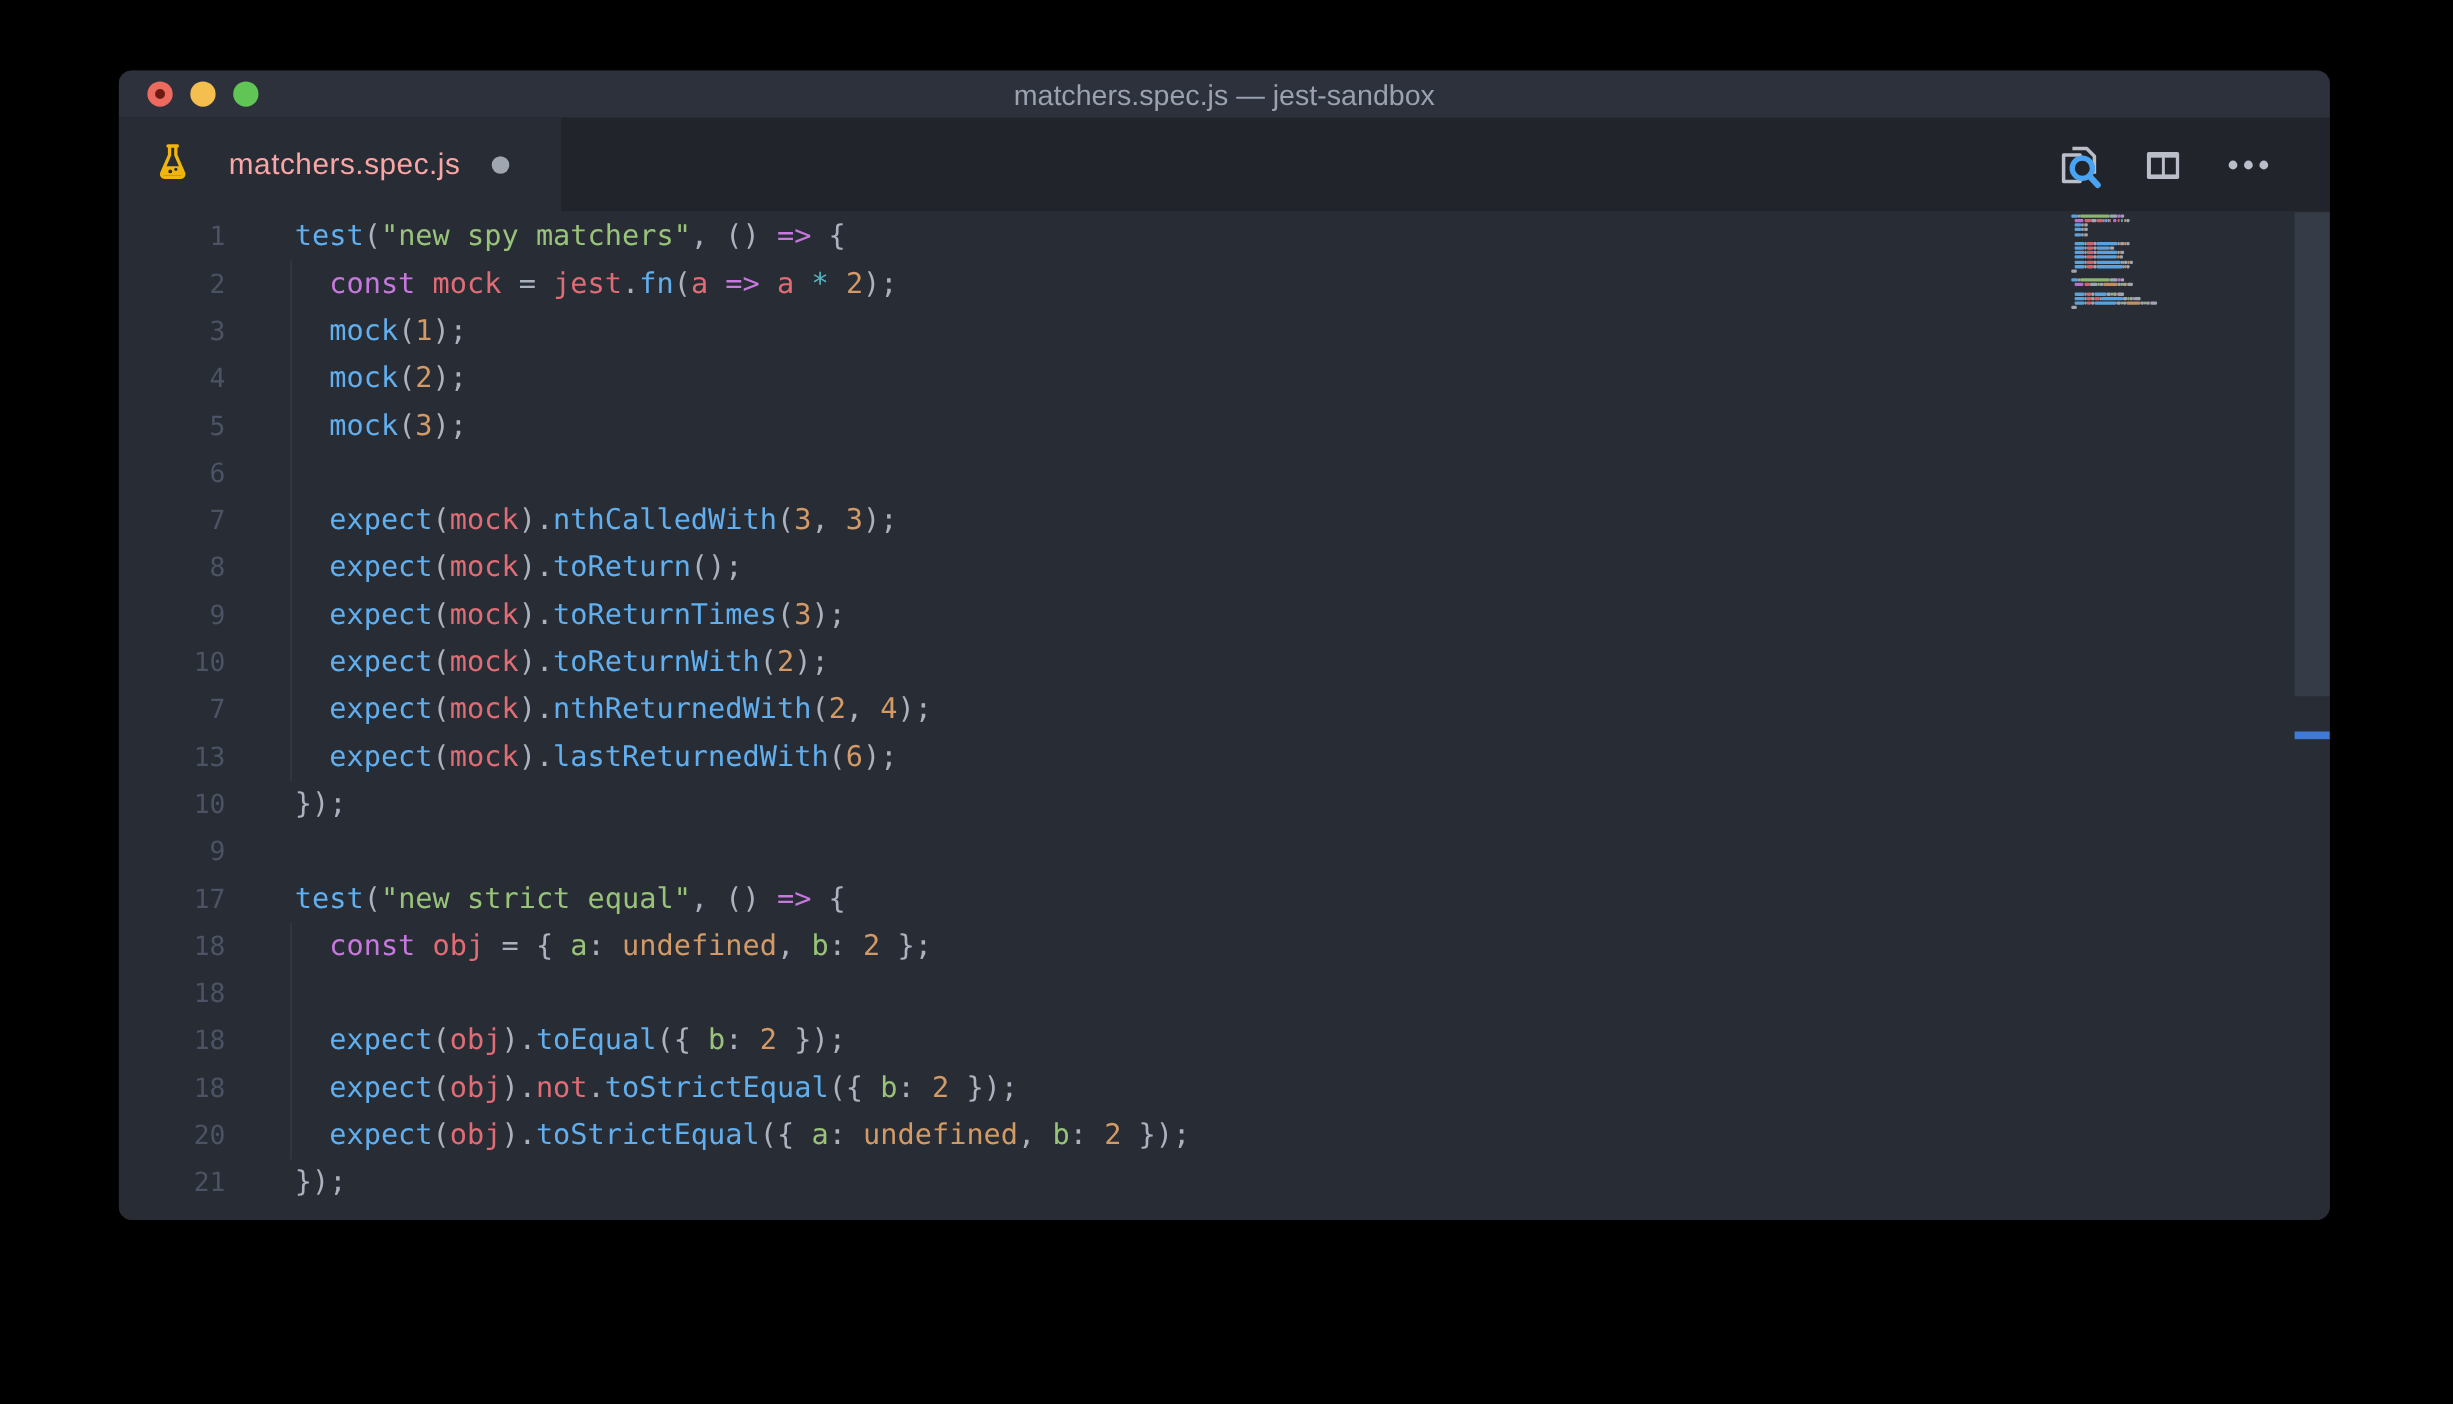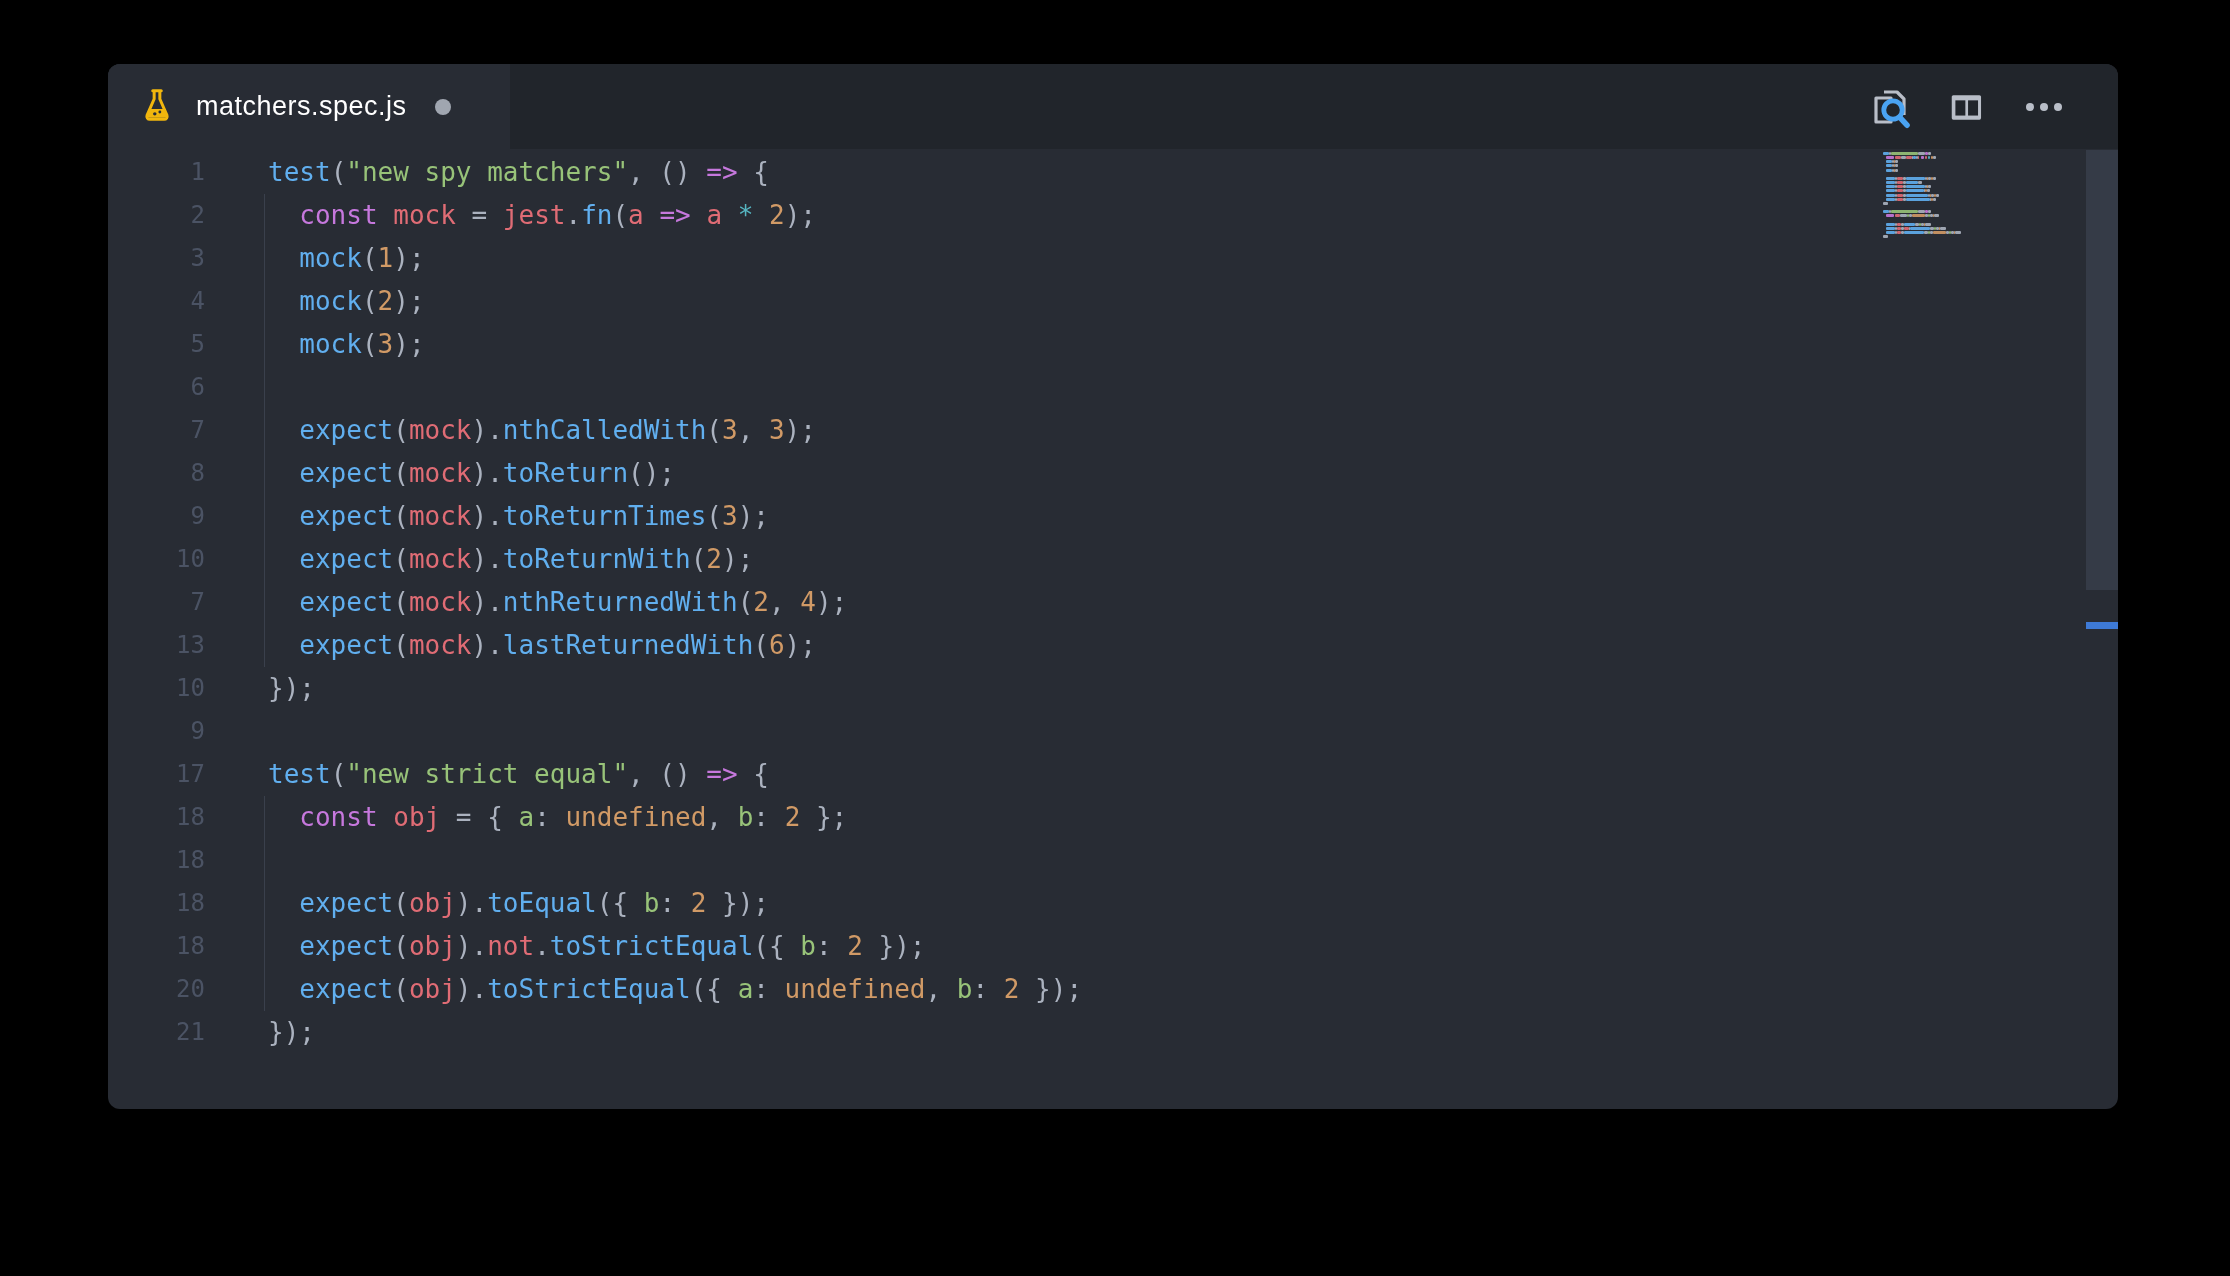--- a/index.html
+++ b/index.html
@@ -12,21 +12,21 @@
   .titlebar{position:relative;height:43px;background:#2d313b;}
   .lights{position:absolute;left:26px;top:0;height:43px;display:flex;align-items:center;gap:16px;}
   .light{width:23px;height:23px;border-radius:50%;position:relative;}
   .light-red .inner-dot{position:absolute;left:7px;top:7px;width:9px;height:9px;border-radius:50%;background:#6e1a10;}
   .titletext{position:absolute;left:0;right:0;top:0;height:43px;line-height:45px;text-align:center;
     color:#9aa2b1;font-size:26px;}
   
   .tabbar{position:relative;height:85px;background:#21252b;}
   .tab{position:absolute;left:0;top:0;width:402px;height:85px;background:#282c34;
     display:flex;align-items:center;padding-left:30px;box-sizing:border-box;}
-  .tab-label{color:#ffffff;font-size:27px;margin-left:20px;letter-spacing:.5px;}
+  .tab-label{color:#fca5a5;font-size:27px;margin-left:32px;letter-spacing:.5px;}
   .mod-dot{width:16px;height:16px;border-radius:50%;background:#a0a6b0;margin-left:28px;}
   .actions{position:absolute;right:0;top:0;height:85px;width:260px;}
   .act{position:absolute;top:0;height:85px;display:flex;align-items:center;justify-content:center;cursor:pointer;}
   .act-search{left:0;width:66px;}
   .act-split{left:78px;width:60px;}
   .act-more{left:146px;width:80px;}
   .dots{display:flex;gap:6px;}
   .dots i{width:8px;height:8px;border-radius:50%;background:#b9bec8;}
   
   .editor{position:relative;height:917px;background:#282c34;}
@@ -42,20 +42,30 @@
   .minimap .mrow{position:absolute;height:3px;}
   .minimap .mrow i{position:absolute;top:0;height:3px;border-radius:1px;opacity:.9;}
   .scroll-thumb{position:absolute;left:1978px;top:1px;width:32px;height:440px;background:#353b47;}
   .overview-cursor{position:absolute;left:1978px;top:473px;width:32px;height:7px;background:#3e7ad6;}
 </style>
 </head>
 <body>
 
 <div class="window">
 
+  <div class="titlebar">
+    <div class="lights">
+      <span class="light light-red" style="background:#ed6a5e">
+          <span class="inner-dot"></span>
+        </span>
+      <span class="light" style="background:#f4bf4f"></span>
+      <span class="light" style="background:#61c555"></span>
+    </div>
+    <div class="titletext">matchers.spec.js — jest-sandbox</div>
+  </div>
 
   <div class="tabbar">
     <div class="tab">
       <span>
         <svg width="38" height="38" viewBox="0 0 24 24">
           <path d="M9.3 3h5.4 M10.2 3.2v5L5.7 18.6a1.8 1.8 0 0 0 1.7 2.4h9.2a1.8 1.8 0 0 0 1.7-2.4L13.8 8.2v-5" fill="none" stroke="#f1b60d" stroke-width="1.9" stroke-linecap="round" stroke-linejoin="round"></path>
           <path d="M7.6 14.6 6.2 18.6a1.1 1.1 0 0 0 1 1.5h9.6a1.1 1.1 0 0 0 1-1.5l-1.4-4z" fill="#f1b60d"></path>
           <circle cx="10.6" cy="17.6" r="1.1" fill="#282c34"></circle>
           <circle cx="13.8" cy="16.4" r="0.9" fill="#282c34"></circle>
         </svg>

